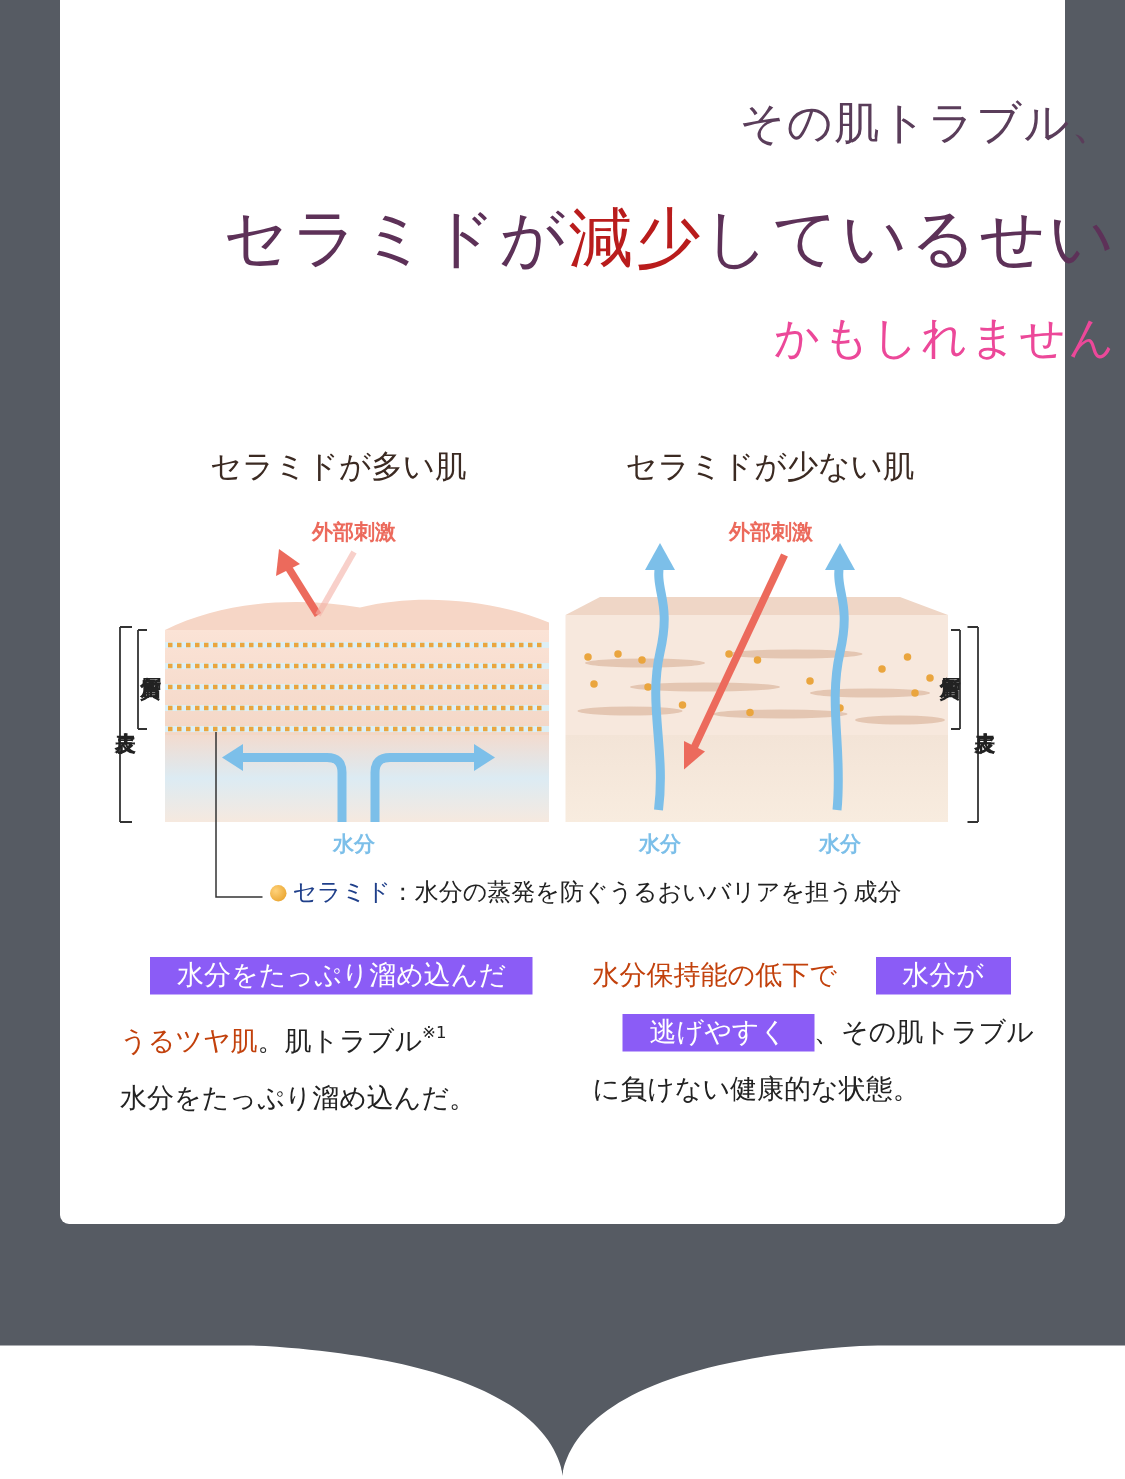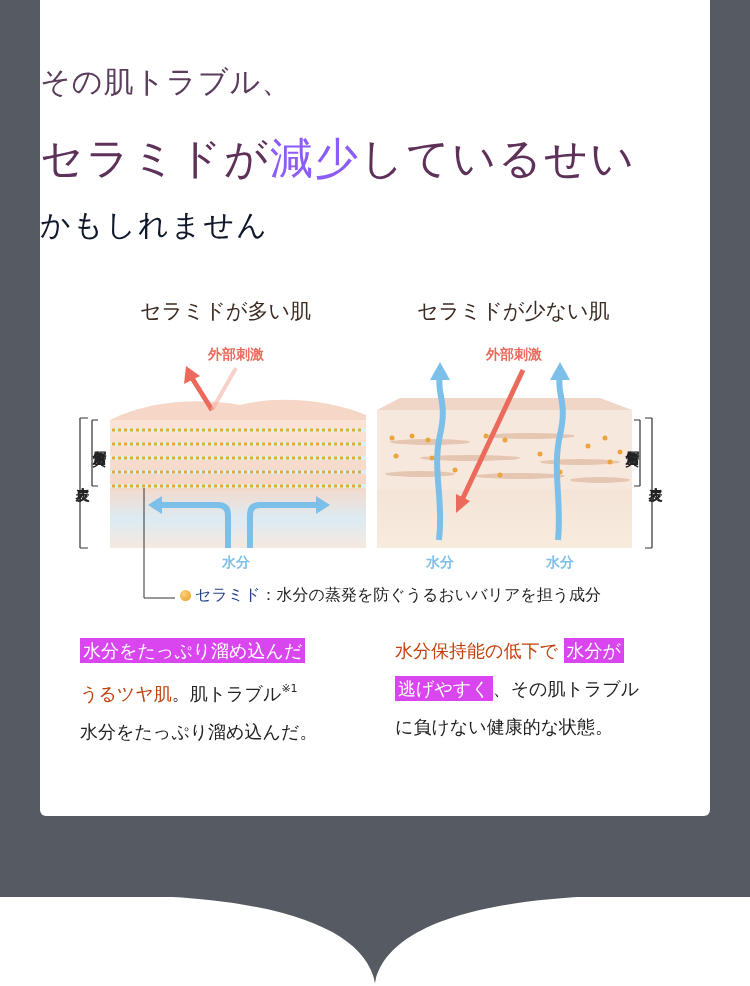--- a/index.html
+++ b/index.html
@@ -1,31 +1,31 @@
 <!DOCTYPE html>
 <html><head>
 <meta charset="utf-8">
 <style>
   html,body{margin:0;padding:0;}
   body{width:750px;height:986px;position:relative;background:#ffffff;overflow:hidden;font-family:"DejaVu Sans",sans-serif;}
   .bg-dark{position:absolute;left:0;top:0;width:750px;height:897px;background:#565b63;}
   .notch{position:absolute;left:0;top:896px;width:750px;height:90px;}
   .card{position:absolute;left:40px;top:0;width:670px;height:816px;background:#fff;border-radius:0 0 6px 6px;}
-  .h1{position:absolute;left:0;width:670px;text-align:left;font-family:"DejaVu Serif",serif;}
+  .h1{position:absolute;left:0;width:670px;text-align:right;font-family:"DejaVu Serif",serif;padding-left:35px;}
   .h1a{top:62px;font-size:30px;color:#5a3d5a;letter-spacing:1px;}
   .h1b{top:130px;font-size:43px;color:#5d3158;letter-spacing:2px;}
-  .h1b .pink{color:#8b5cf6;}
-  .h1c{top:205px;font-size:30px;color:#0f172a;letter-spacing:2px;}
+  .h1b .pink{color:#b91c1c;}
+  .h1c{top:205px;font-size:30px;color:#ec4899;letter-spacing:2px;}
   .sub{position:absolute;top:297px;font-family:"DejaVu Serif",serif;font-size:21px;color:#3b2a22;}
   .diagram{position:absolute;left:0;top:0;}
   .caption{position:absolute;left:180px;top:587px;font-size:16px;color:#222;white-space:nowrap;}
   .caption .cer{color:#1f3f8a;}
   .caption .dot{display:inline-block;width:11px;height:11px;border-radius:50%;background:radial-gradient(circle at 35% 35%,#ffd27a,#e49a1e);vertical-align:-1px;margin-right:4px;}
   .desc{position:absolute;font-size:18px;line-height:38px;color:#222;}
-  .desc .hl{background:#d946ef;color:#fff;padding:2px 3px;}
+  .desc .hl{background:#8b5cf6;color:#fff;padding:2px 18px;margin-left:20px;}
   .desc .pk{color:#c2410c;}
   .desc sup{font-size:11px;vertical-align:8px;}
   .note{position:absolute;left:475px;top:758px;font-size:13px;color:#333;white-space:nowrap;}
   .lbl{font-family:"DejaVu Sans",sans-serif;font-weight:bold;}
 </style>
 </head>
 <body>
 
 <div class="bg-dark"></div>
 <svg class="notch" viewBox="0 0 750 90" width="750" height="90">

